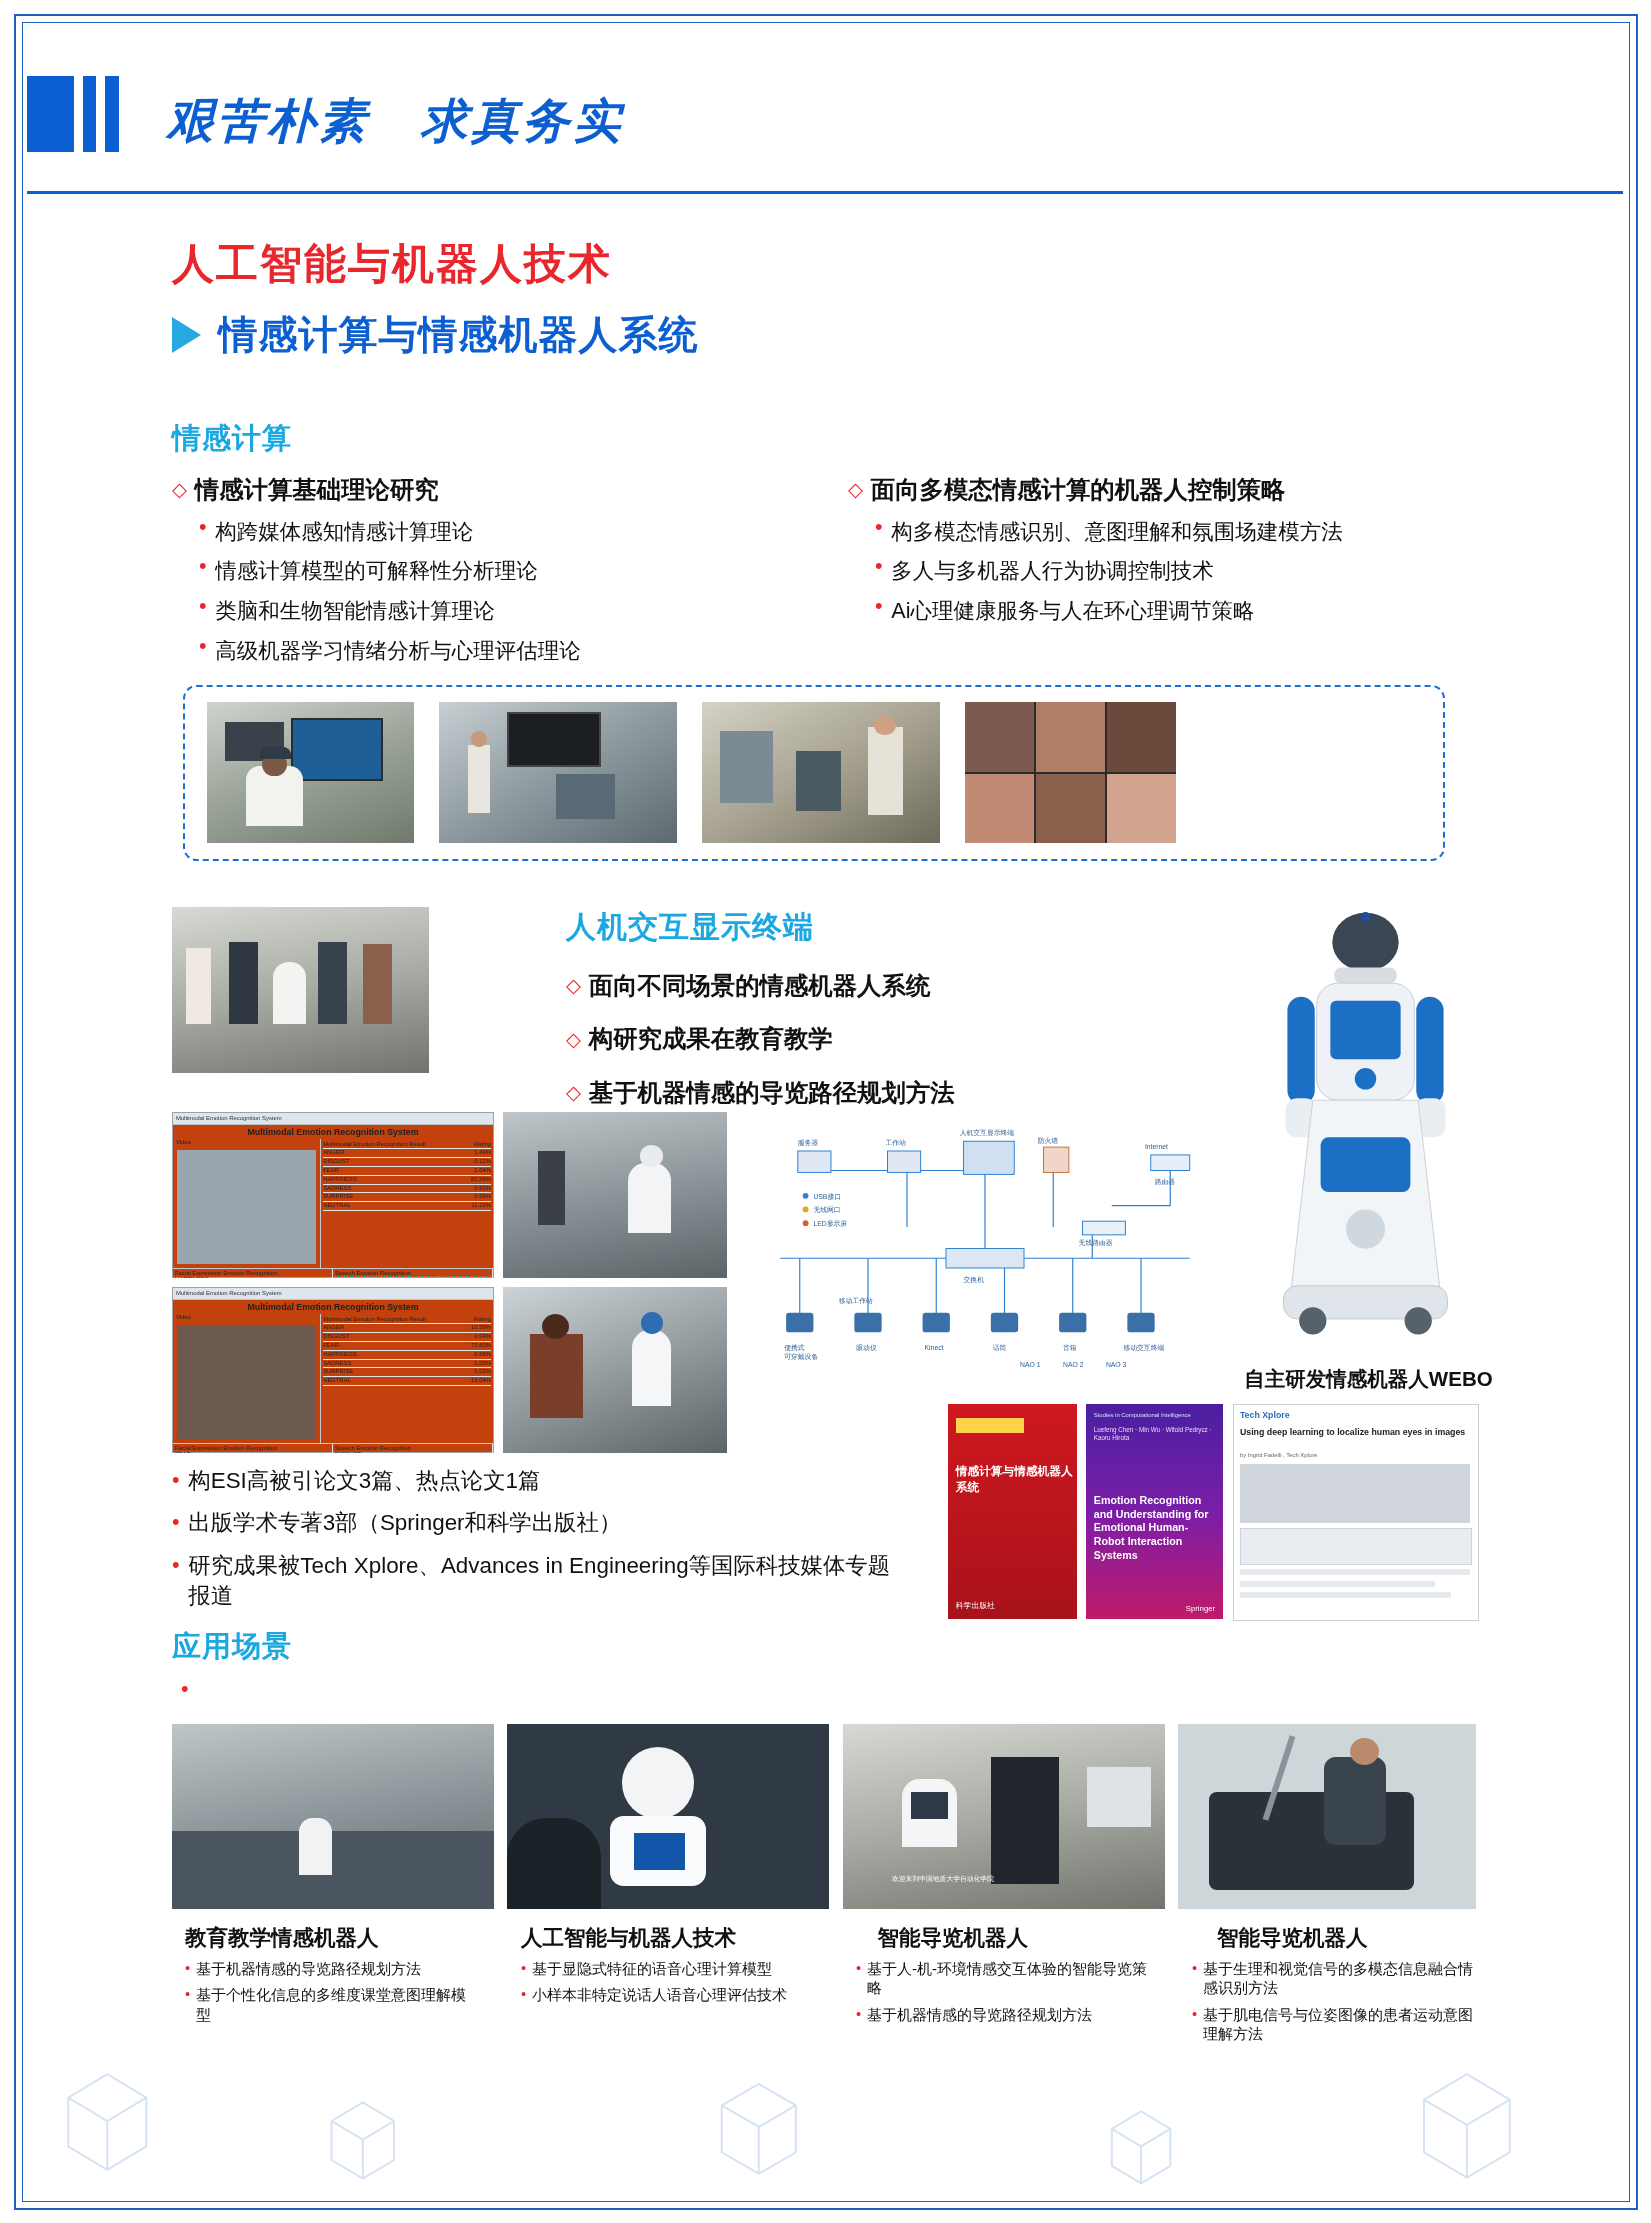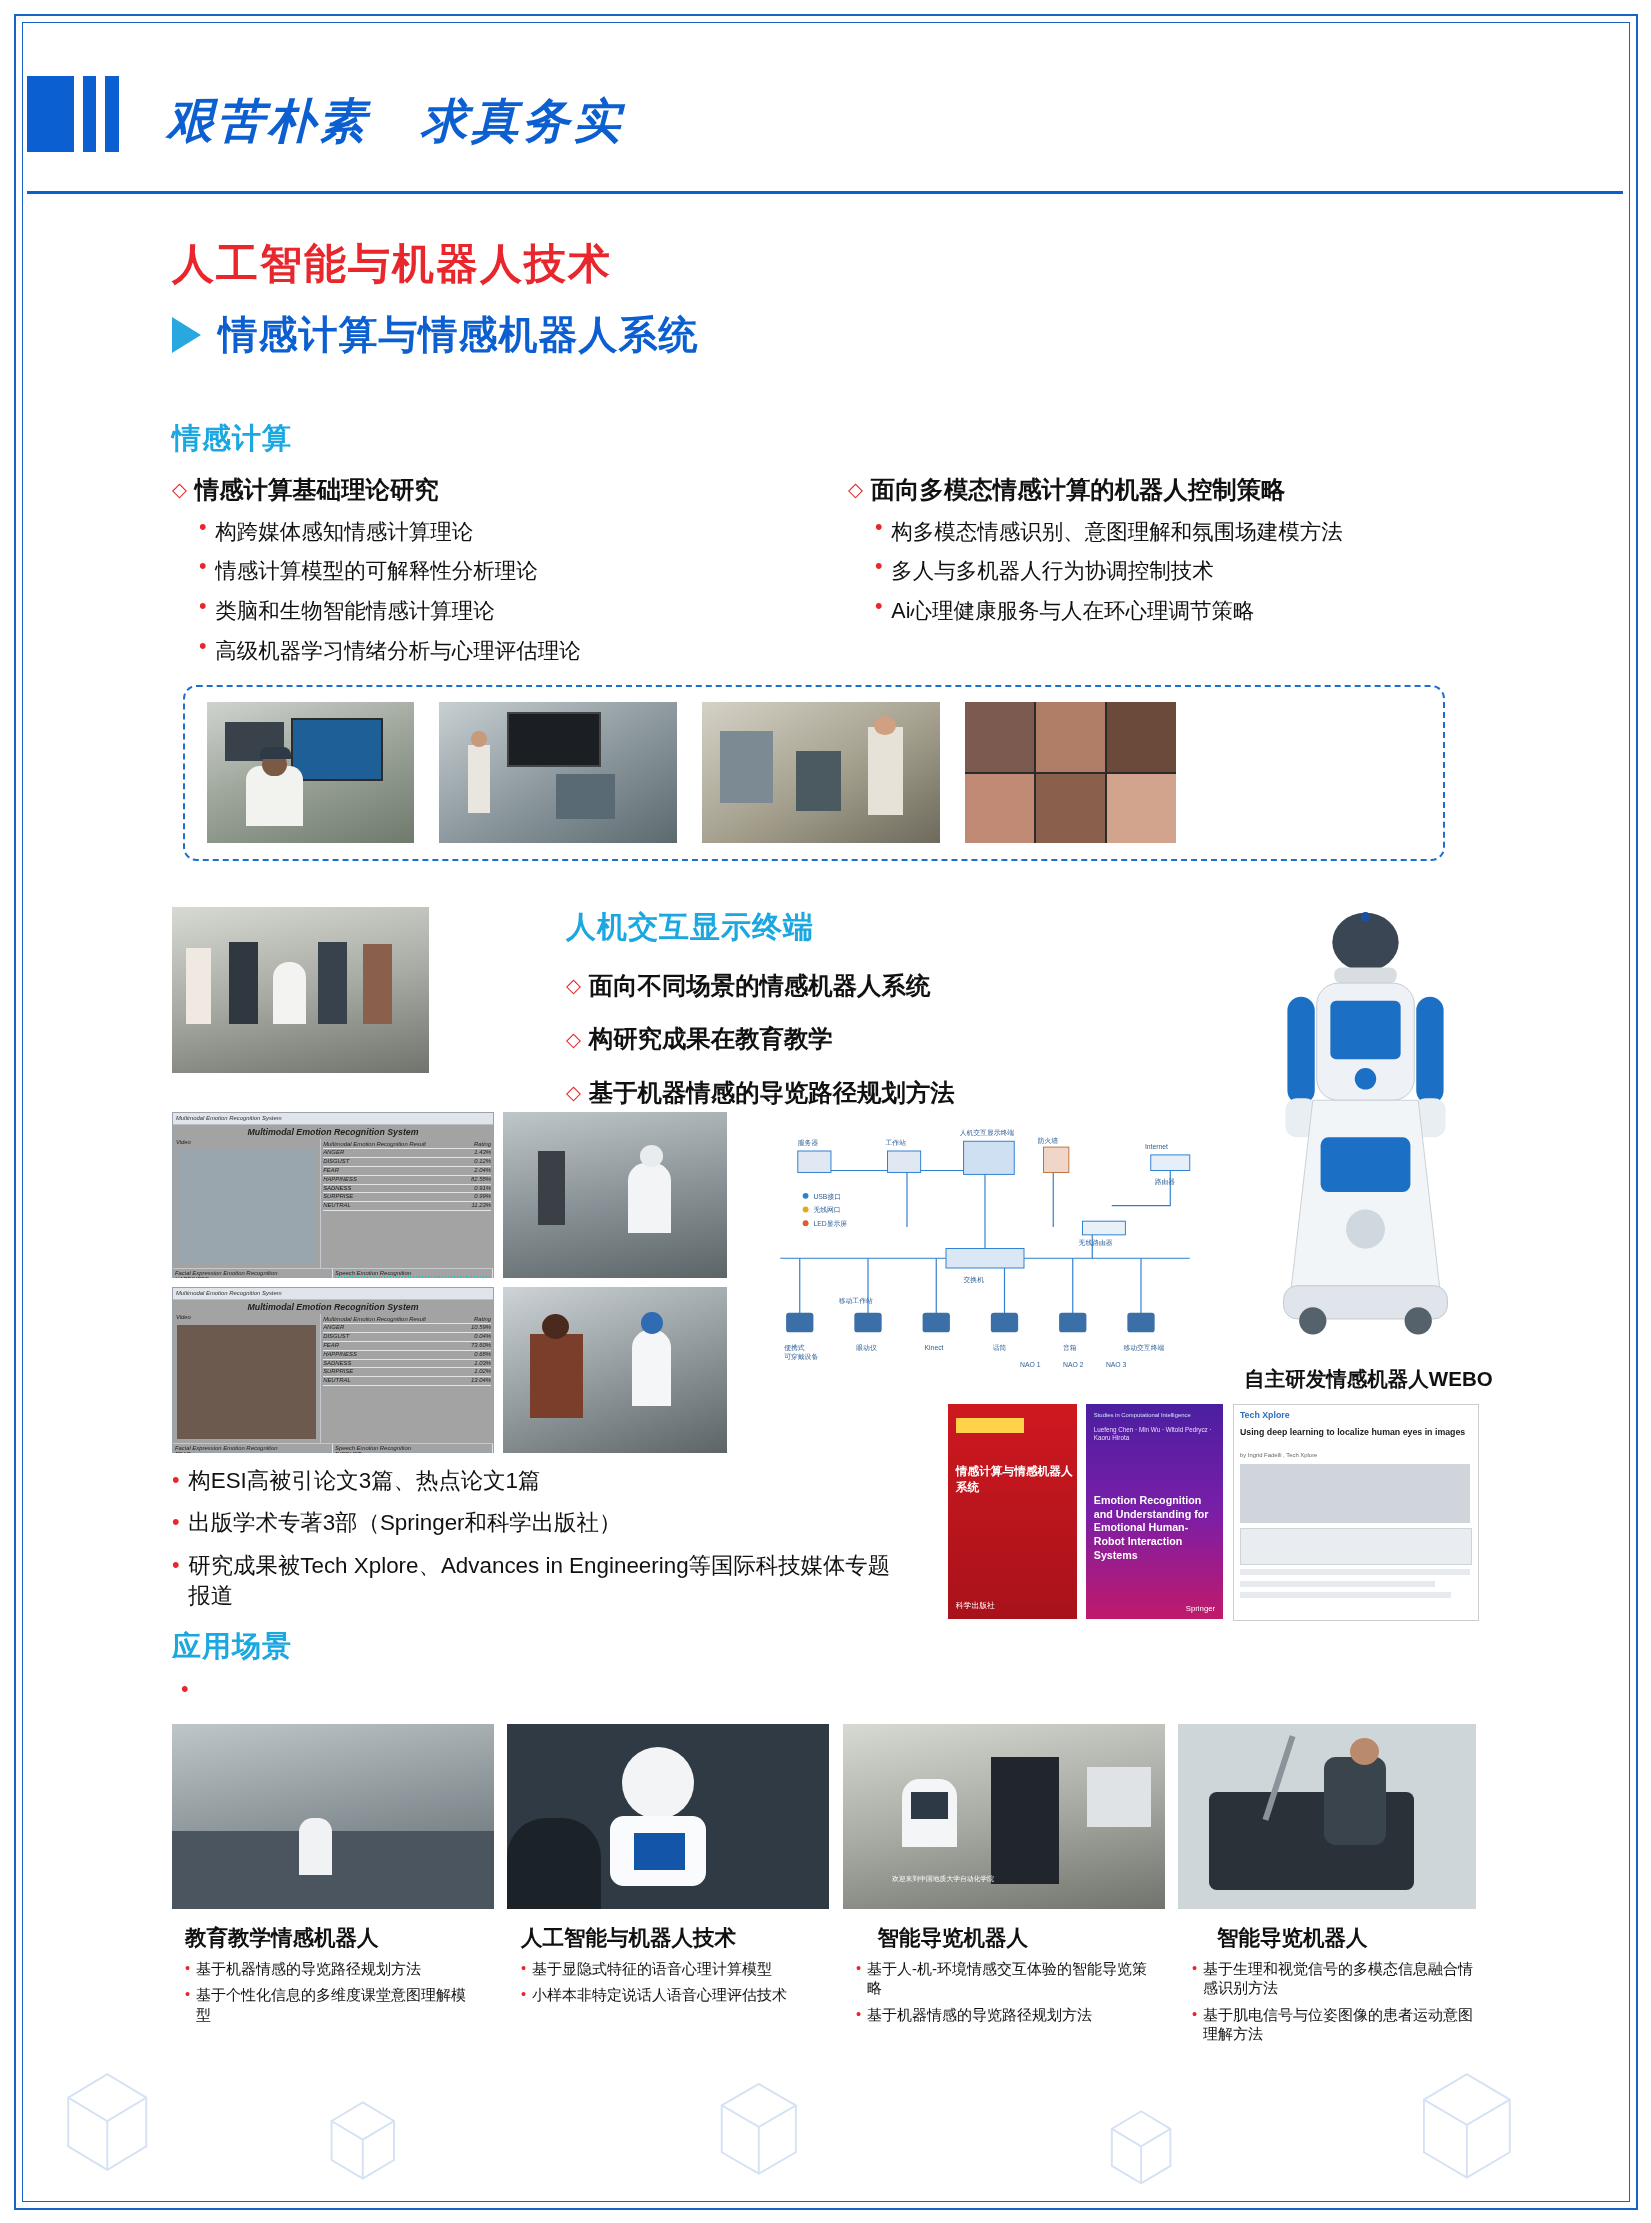--- a/index.html
+++ b/index.html
@@ -87,21 +87,21 @@
   
   .face-grid{display:grid;grid-template-columns:repeat(3,1fr);grid-template-rows:repeat(2,1fr);width:100%;height:100%;gap:2px;}
   .face-cell{background:#7d5a4f;position:relative;}
   .face-cell:nth-child(2){background:#b07d66;}
   .face-cell:nth-child(3){background:#6b4a3c;}
   .face-cell:nth-child(4){background:#c08a74;}
   .face-cell:nth-child(5){background:#8a5f4c;}
   .face-cell:nth-child(6){background:#d2a48d;}
 
   
-  .ui-win{width:100%;height:100%;background:#a3a3a3;border:1px solid #9aa3ab;box-sizing:border-box;position:relative;font-size:6.8px;color:#222;font-style:italic;}
+  .ui-win{width:100%;height:100%;background:#c2410c;border:1px solid #9aa3ab;box-sizing:border-box;position:relative;font-size:6.8px;color:#222;}
   .ui-bar{height:10.7px;background:#dfe5ea;border-bottom:1px solid #b9c1c8;font-size:5.9px;padding-left:2.9px;line-height:10.7px;color:#333;}
   .ui-title{text-align:center;font-size:8.8px;font-weight:bold;padding:2px 0;}
   .ui-body{display:flex;height:calc(100% - 35px);}
   .ui-left{width:46%;border-right:1px solid #c3c9ce;position:relative;}
   .ui-right{flex:1;padding:2px;font-size:5.9px;line-height:7.8px;}
   .ui-vid{position:absolute;left:3.9px;top:3.9px;right:3.9px;bottom:3.9px;background:#9ba6ad;}
   .ui-row{display:flex;justify-content:space-between;border-bottom:1px solid #e2e6e9;}
   .ui-foot{height:23.4px;display:flex;border-top:1px solid #c3c9ce;}
   .ui-foot>div{flex:1;font-size:5.9px;padding:1px 2px;border-right:1px solid #dfe3e6;}
   .wave{width:100%;height:13.7px;background:

